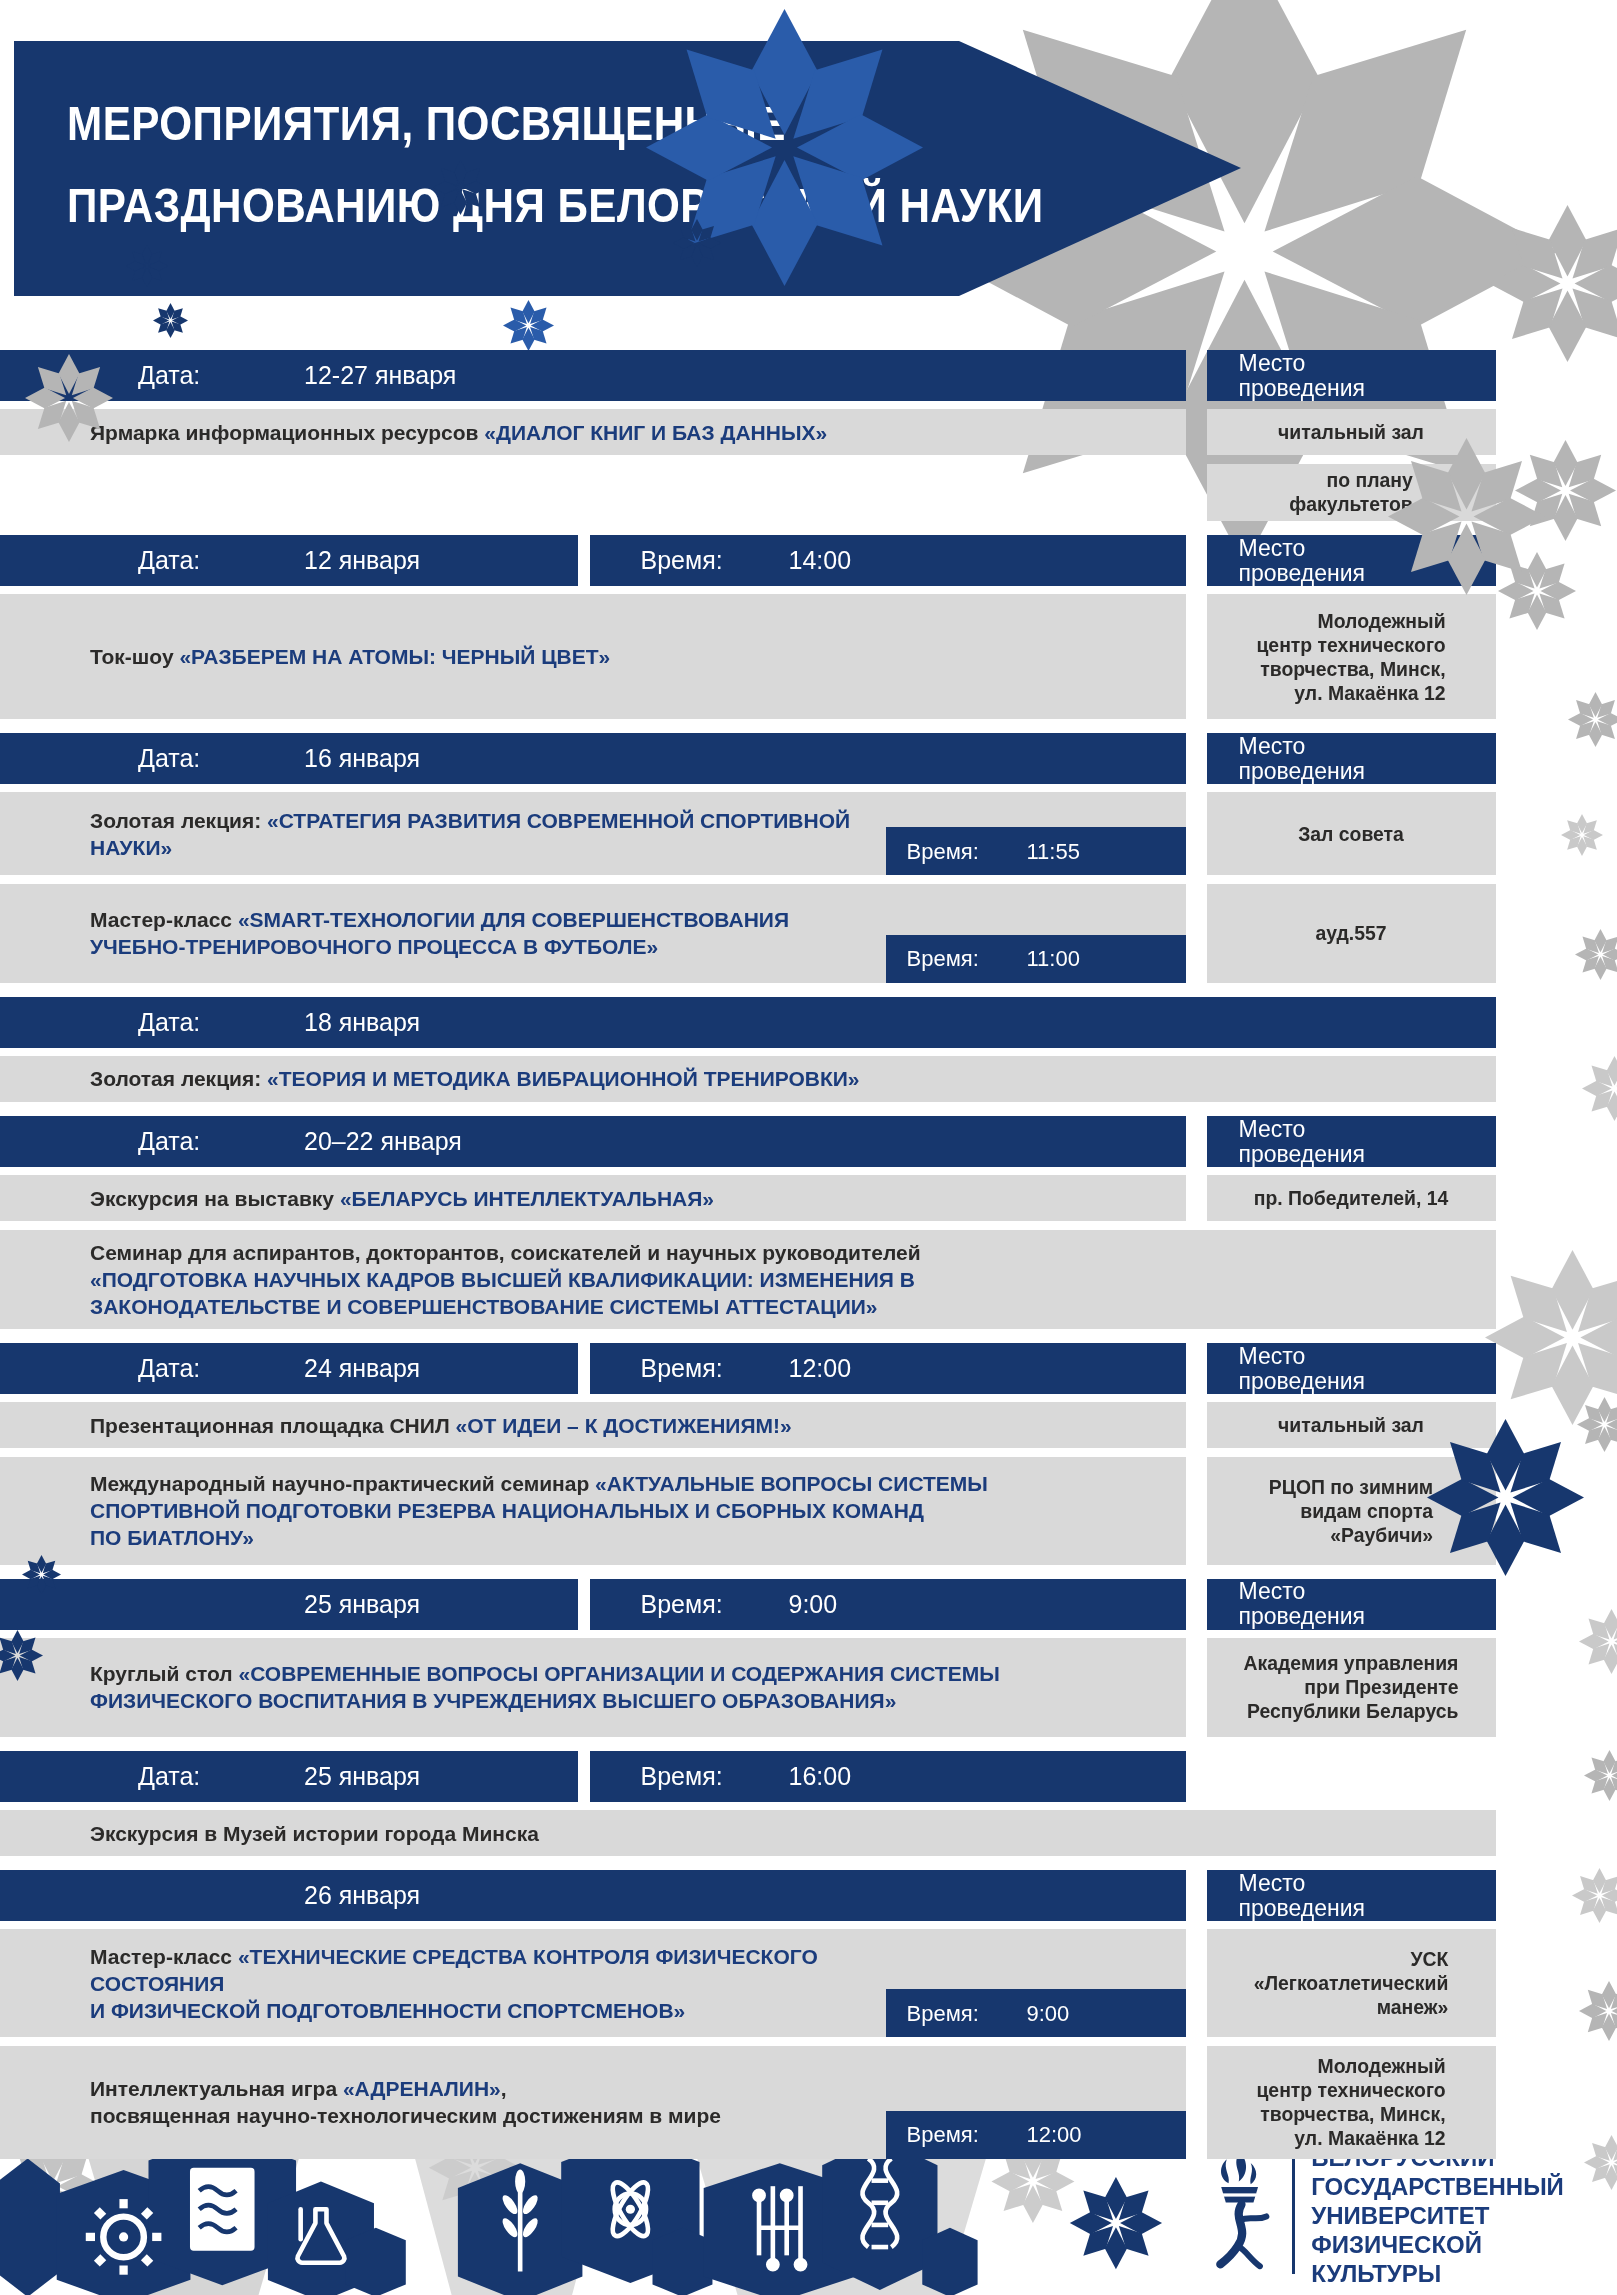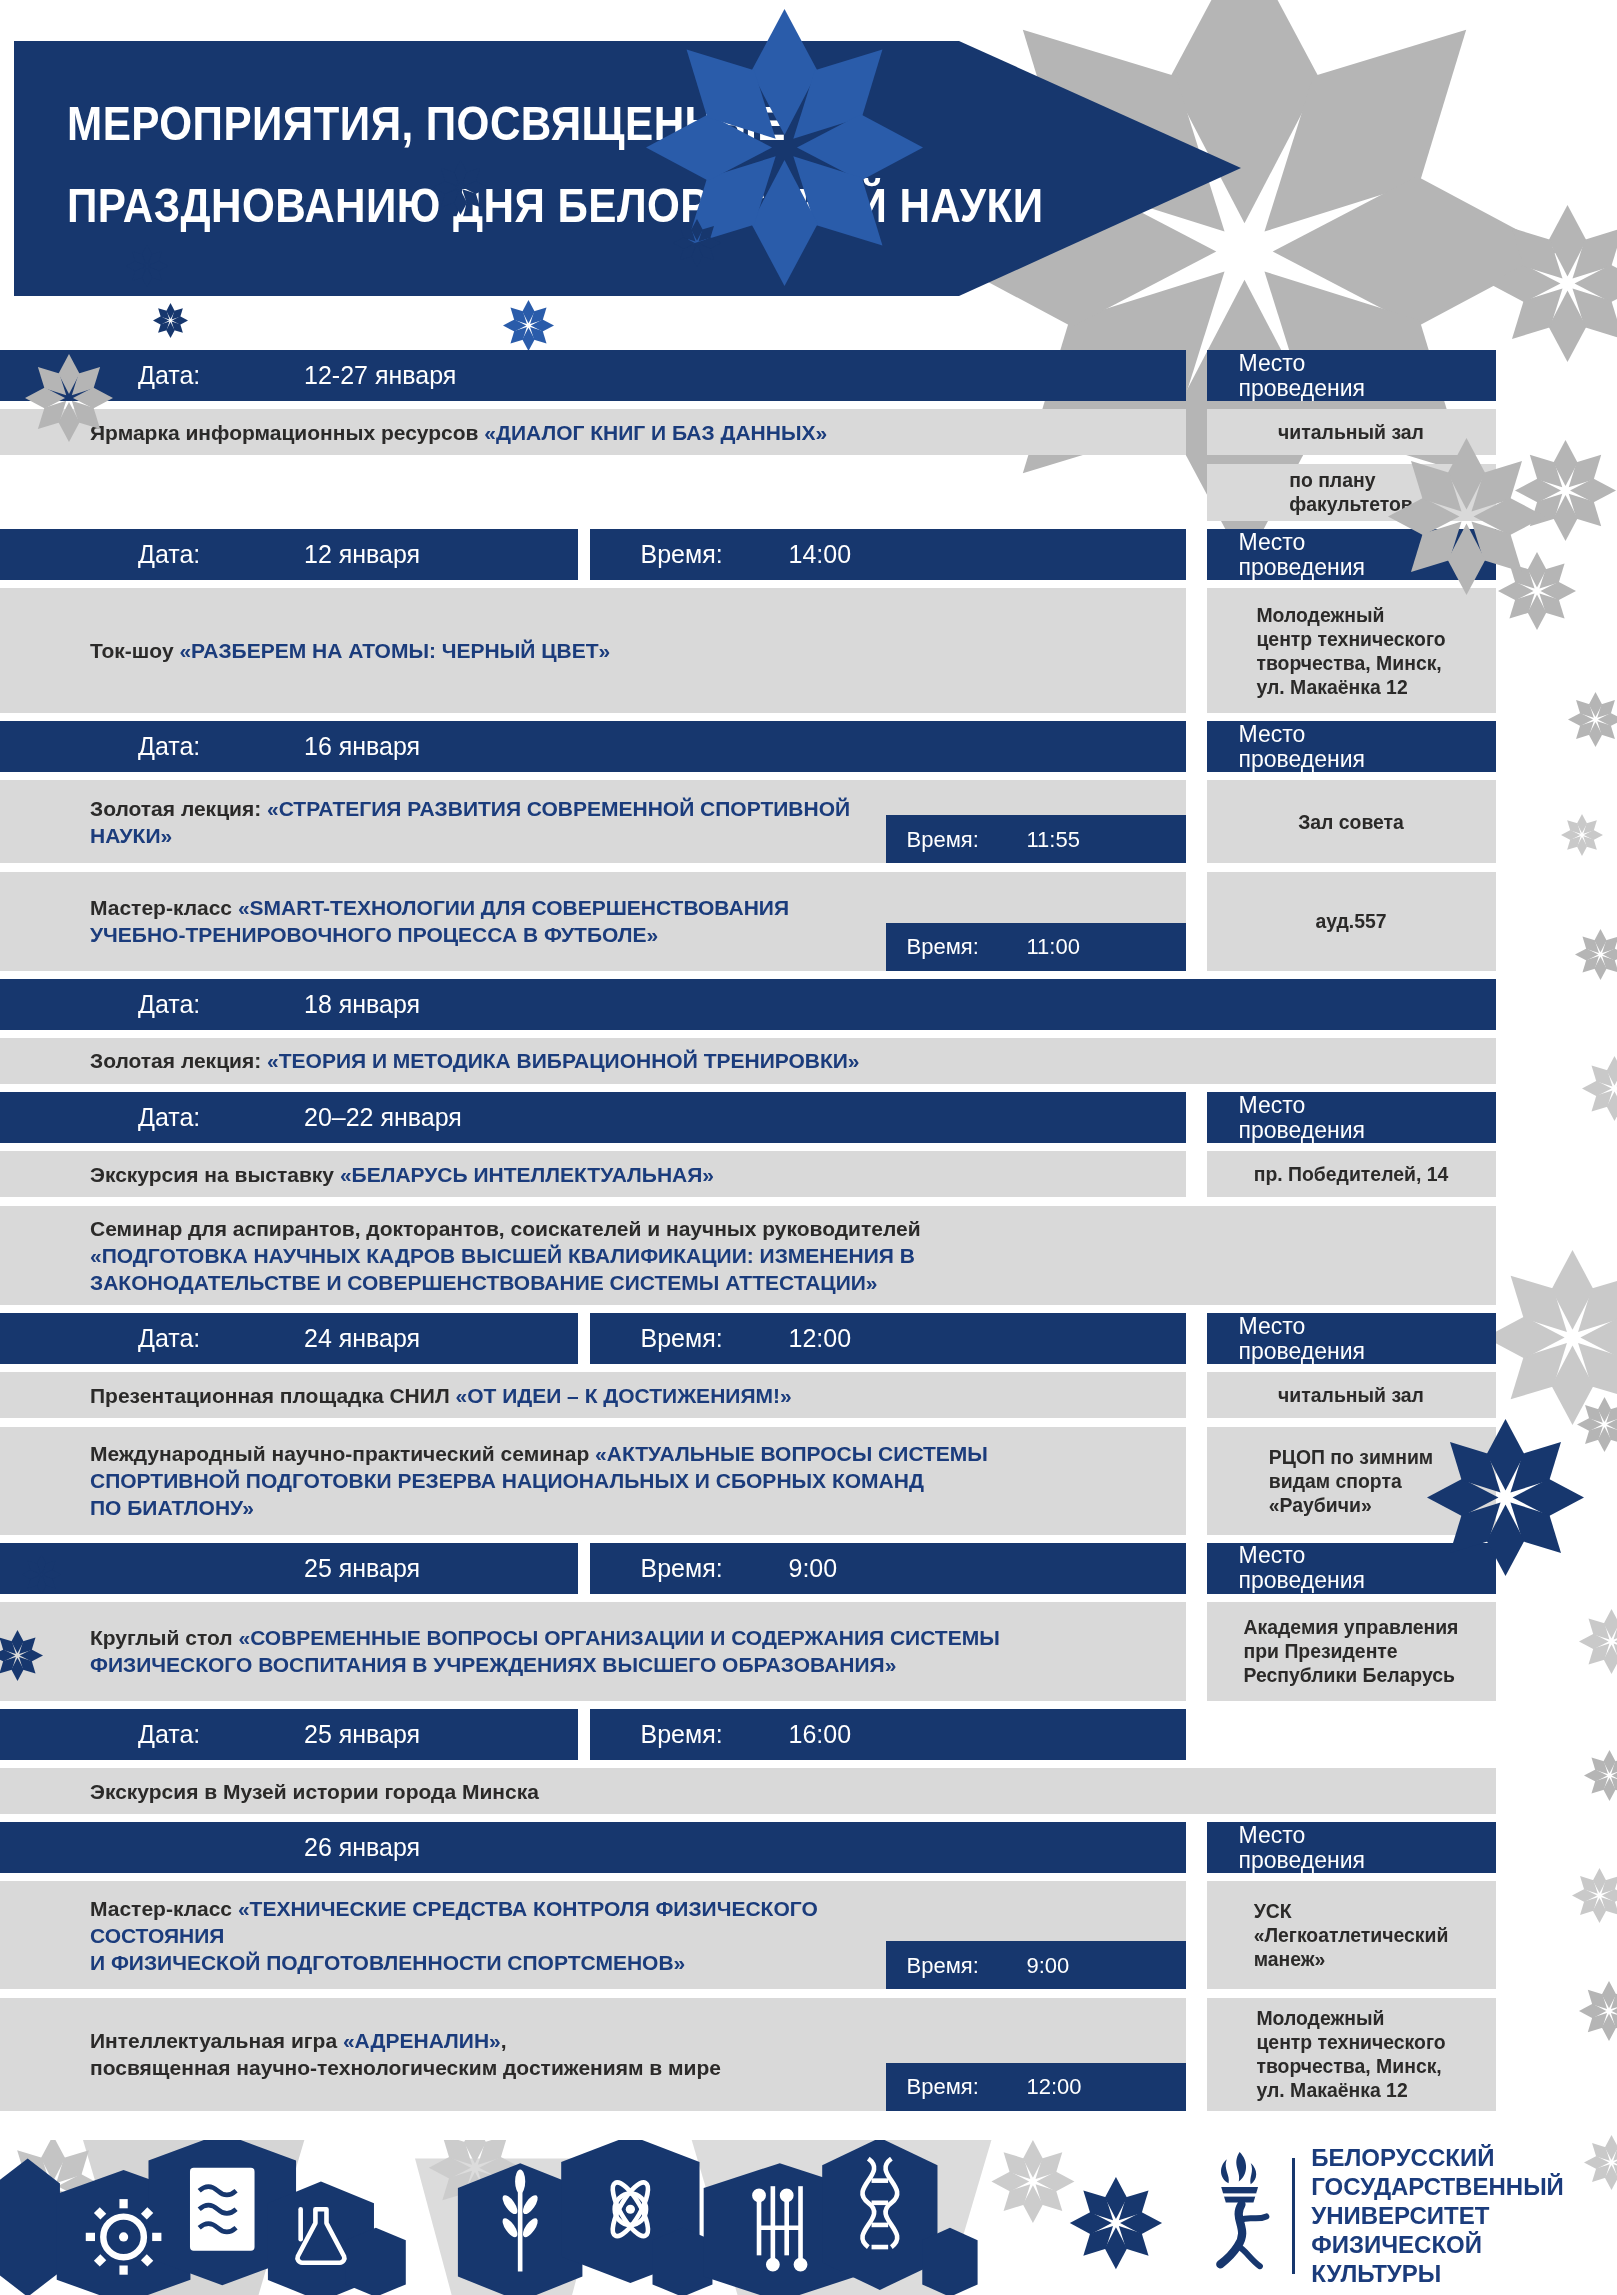--- a/index.html
+++ b/index.html
@@ -16,21 +16,21 @@
     background:var(--navy,#17376e);
     clip-path:polygon(0 0,945px 0,1227px 127px,945px 255px,0 255px);
   }
   #banner-inner{position:absolute;left:53px;top:42px;}
   .title-line{
     display:block;color:#fff;font-weight:bold;font-size:48px;line-height:82px;
     letter-spacing:0.5px;transform:scaleX(.88);transform-origin:0 50%;white-space:nowrap;
   }
   
   #content{position:absolute;left:0;top:350px;width:1495px;z-index:3;}
-  .section{display:grid;grid-template-columns:578px 11.5px 596px 21px 289px;row-gap:8.3px;margin-bottom:8px;}
+  .section{display:grid;grid-template-columns:578px 11.5px 596px 21px 289px;row-gap:8.3px;margin-bottom:14px;}
   .bar{background:var(--navy,#17376e);height:51px;display:flex;align-items:center;color:#fff;font-size:25px;}
   .bar.date{grid-column:1/2;padding-left:138px;}
   .bar.date.wide{grid-column:1/4;}
   .bar.date.full{grid-column:1/6;}
   .bar.time{grid-column:3/4;padding-left:51px;}
   .bar-label{display:inline-block;width:166px;}
   .bar-label.t{width:148px;}
   .venue-hdr{
     grid-column:5/6;background:var(--navy,#17376e);height:51px;color:#fff;
     font-size:23px;line-height:25px;padding-top:0.9px;box-sizing:border-box;padding-left:32px;
@@ -39,21 +39,21 @@
     grid-column:1/4;background:var(--row-grey,#d9d9d9);position:relative;
     display:flex;align-items:center;box-sizing:border-box;
     padding:9.2px 323px 9.2px 90px;font-size:21px;font-weight:bold;line-height:27px;
   }
   .ev.noBadge{padding-right:37px;}
   .ev.full{grid-column:1/6;}
   .ev .txt{white-space:pre-line;}
   .accent{color:var(--title-blue,#1b3c7c);}
   .venue-box{
     grid-column:5/6;background:var(--row-grey,#d9d9d9);
-    display:flex;align-items:center;justify-content:center;text-align:left;
+    display:flex;align-items:center;justify-content:center;text-align:right;
     font-size:19.4px;font-weight:bold;line-height:24px;white-space:pre-line;padding:4.6px 6.5px;box-sizing:border-box;
   }
   .time-badge{
     position:absolute;right:0;bottom:0;width:300px;height:48px;background:var(--navy,#17376e);
     color:#fff;font-size:22px;font-weight:normal;display:flex;align-items:center;padding-left:21px;box-sizing:border-box;
   }
   .time-badge .bar-label{width:120px;}
   
   #footer-art{position:absolute;left:0;top:2140px;z-index:1;}
   #logo{position:absolute;left:1199px;top:2143px;z-index:2;display:flex;align-items:center;}

